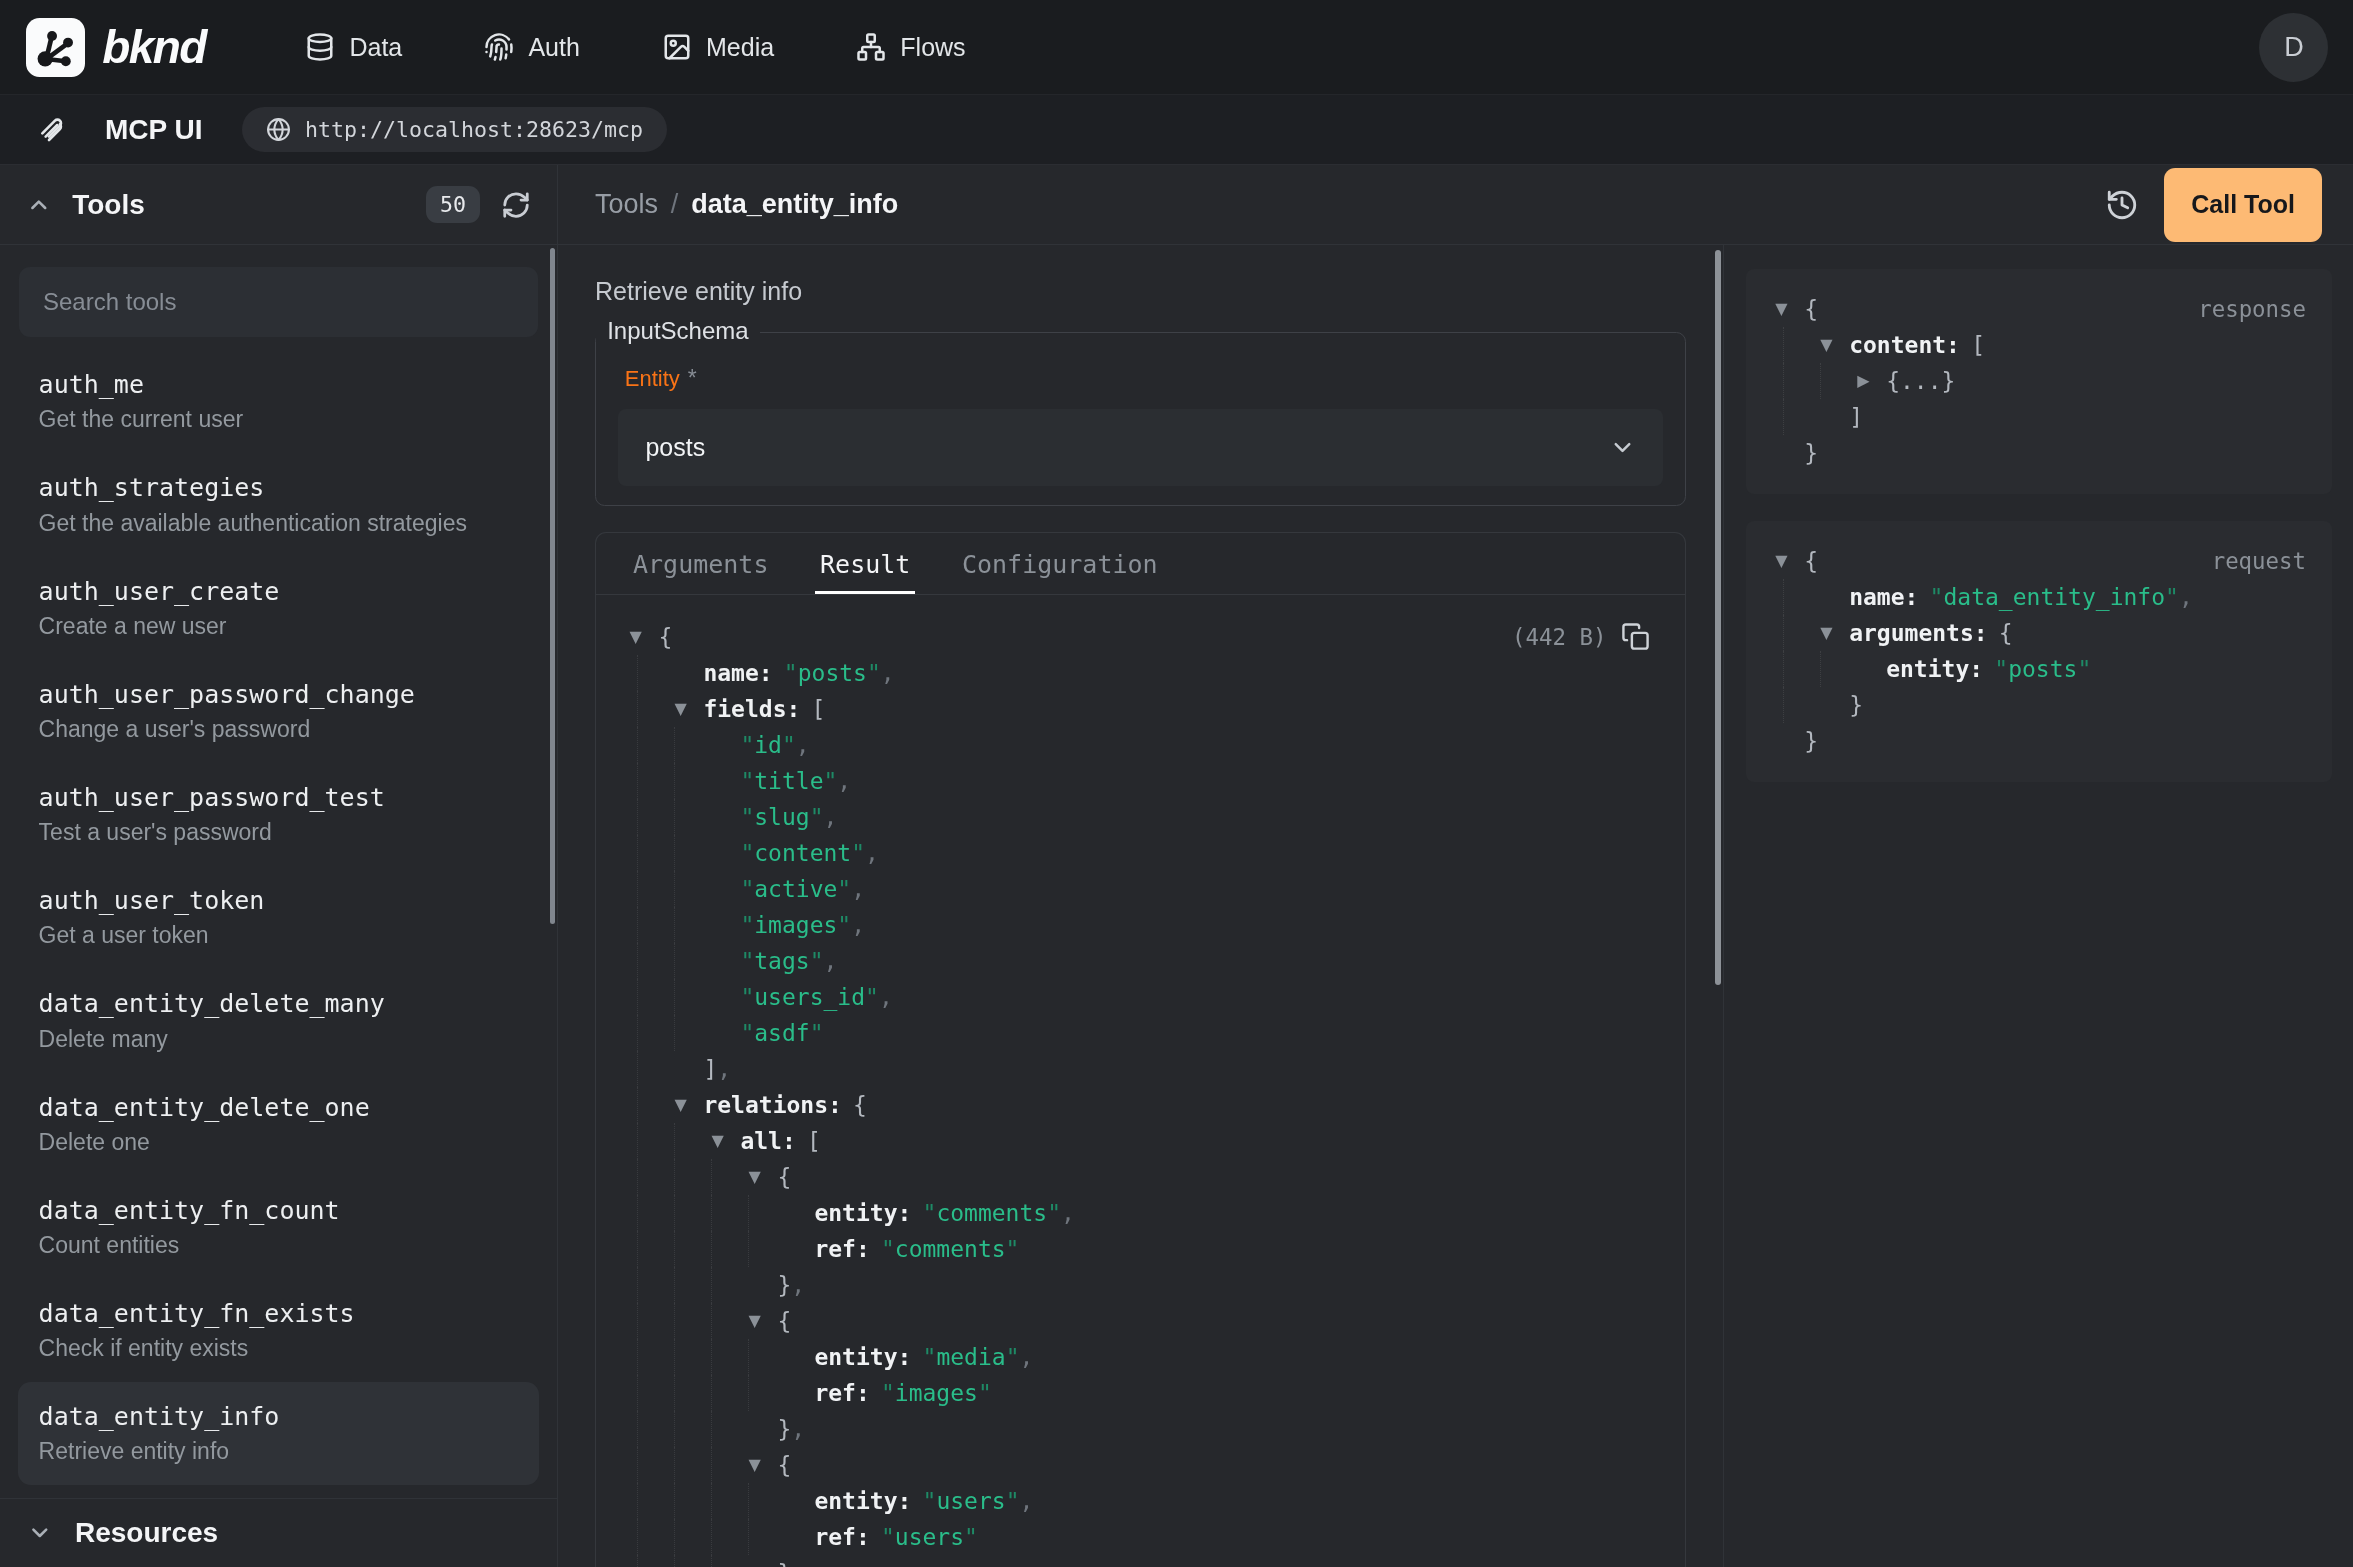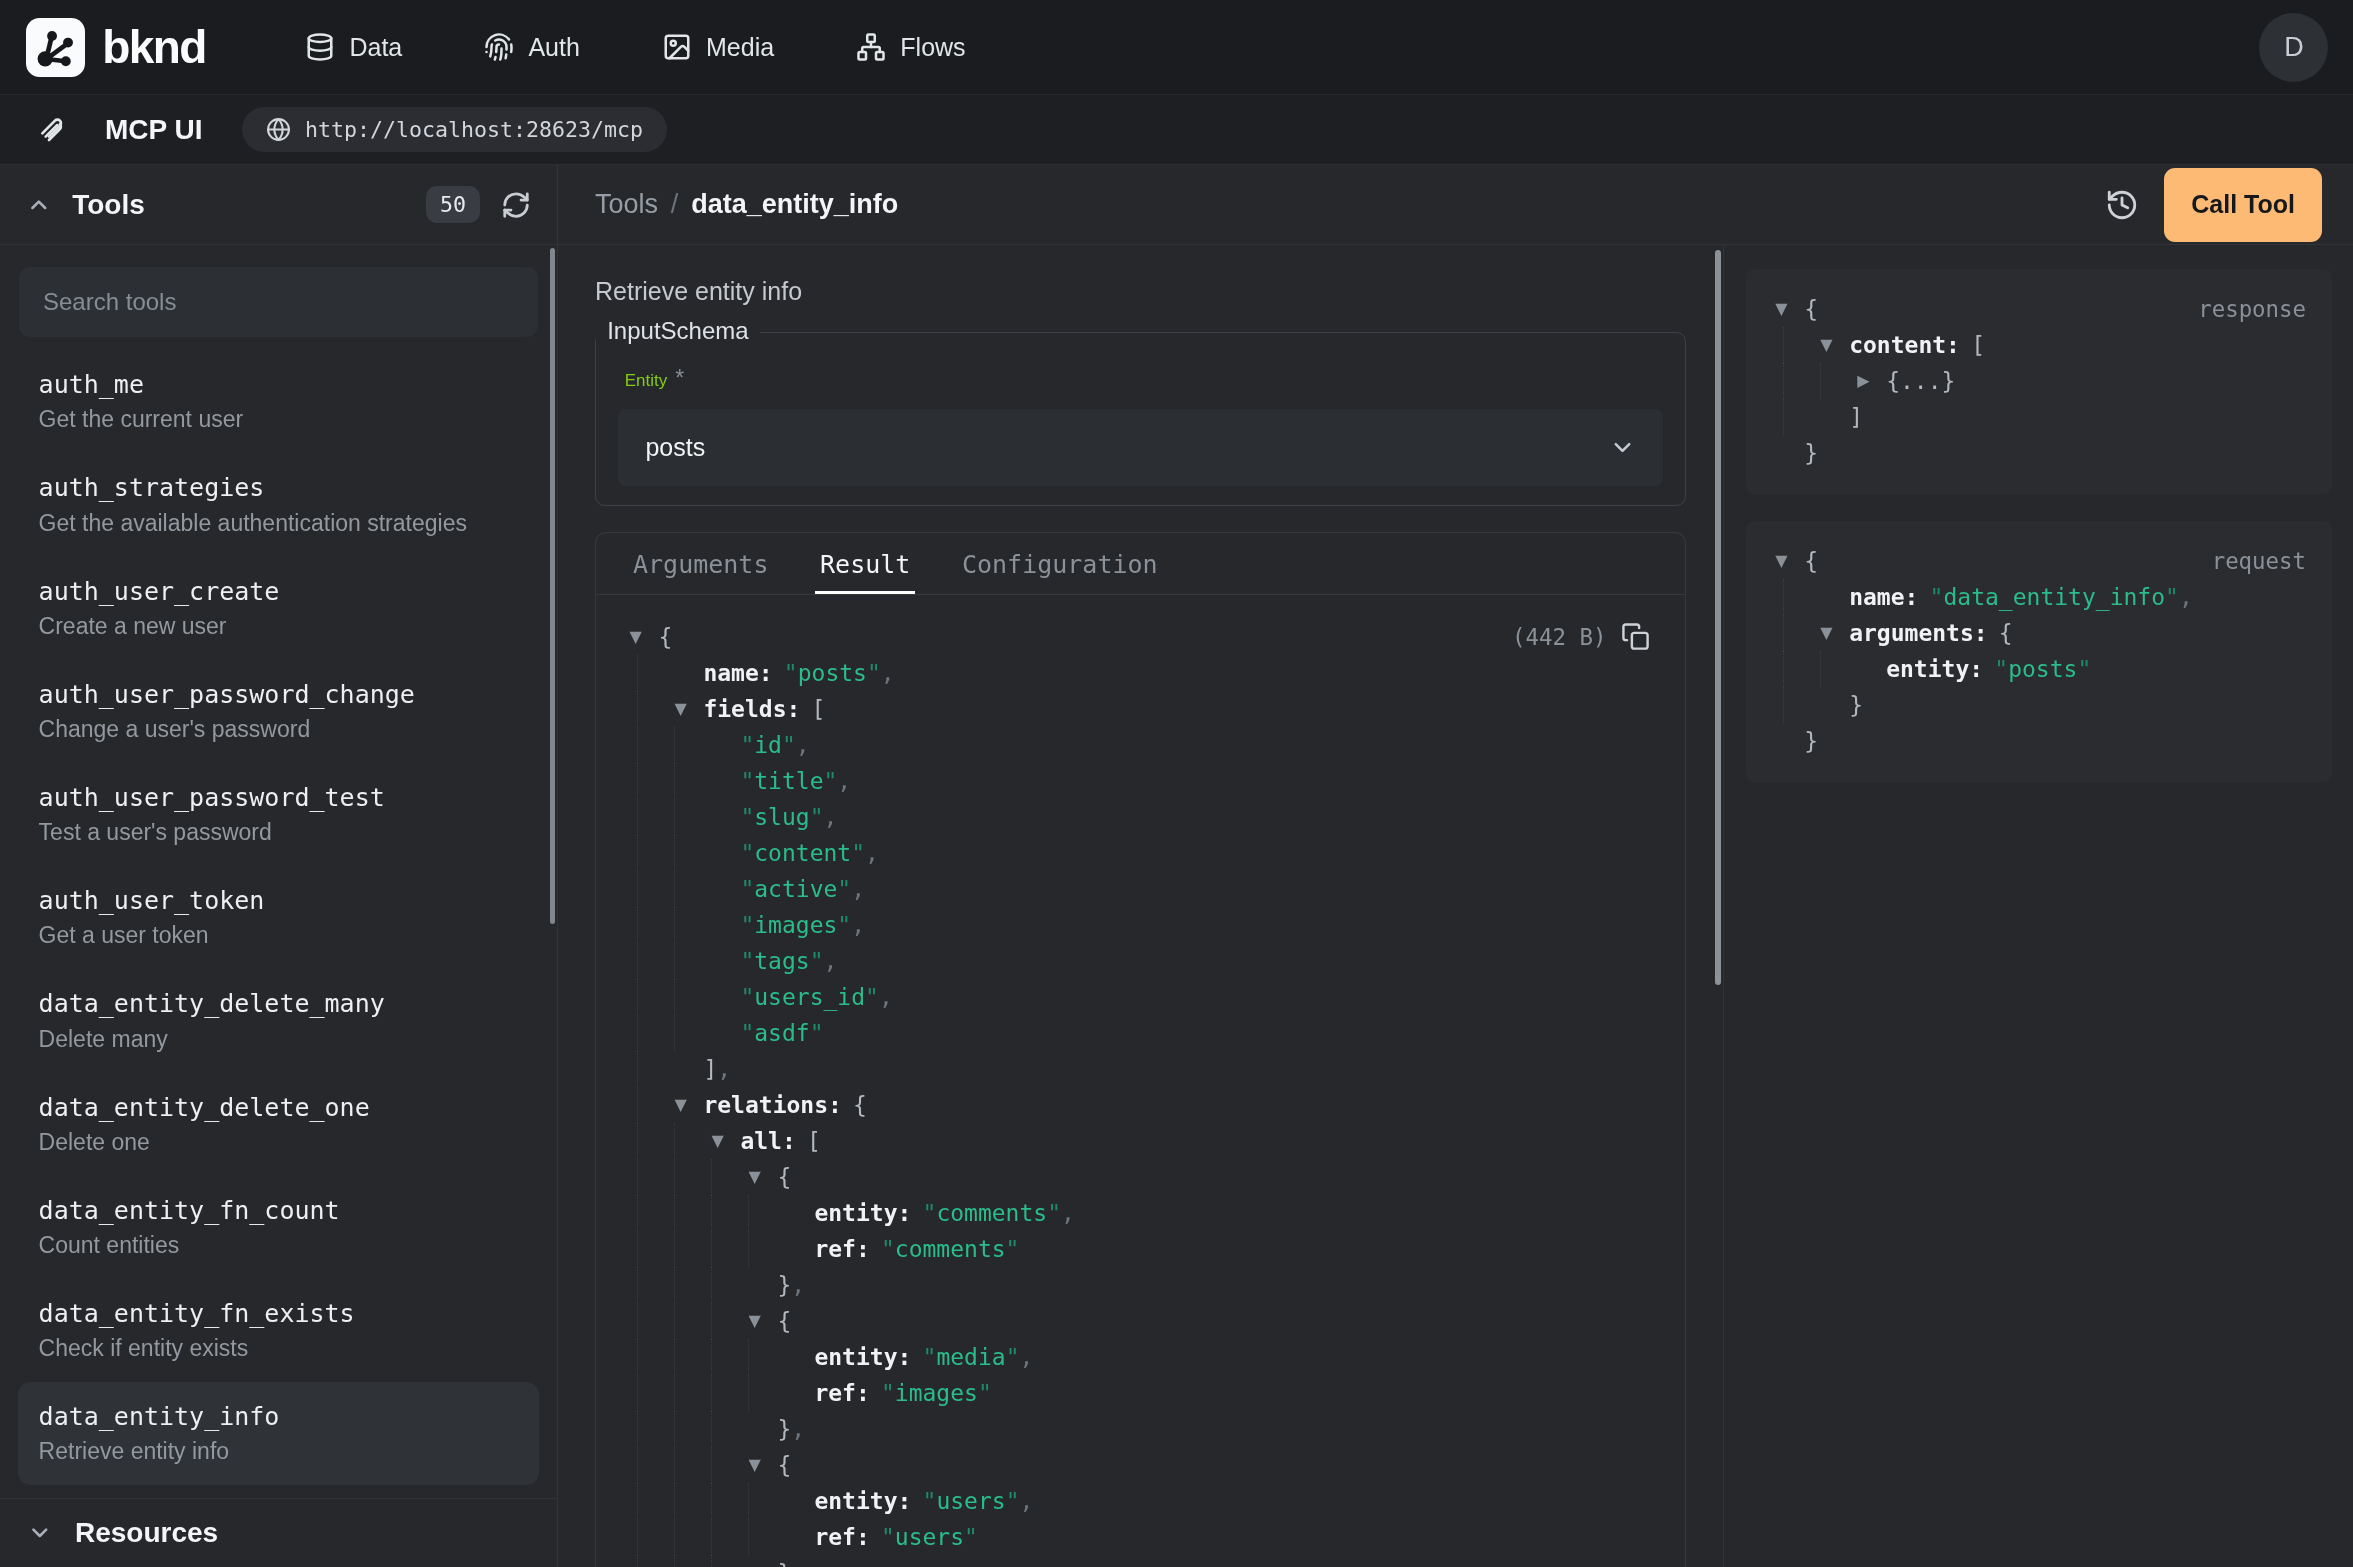--- a/index.html
+++ b/index.html
@@ -7,21 +7,21 @@
   body {
     width:2354px; height:1568px; overflow:hidden; position:relative;
     font-family:"Liberation Sans", sans-serif; color:#e8eaed;
   }
   svg { display:block; }
 
   
   .topnav { height:94px; background:#1a1c1f; display:flex; align-items:center; padding:0 25.6px; }
   .brand { display:flex; align-items:center; gap:17.6px; cursor:pointer; }
   .brand-mark { width:59px; height:59px; }
-  .brand-name { font-size:46px; font-weight:800; letter-spacing:-1.6px; color:#fafbfc; }
+  .brand-name { font-size:46px; font-weight:800; letter-spacing:-1.6px; color:#fafbfc;font-style:italic; }
   .nav { display:flex; align-items:center; gap:37px; margin-left:77px; }
   .nav-item { display:flex; align-items:center; gap:14.4px; font-size:25px; color:#e3e6e9; padding:14.4px 22.4px; border-radius:9.6px; cursor:pointer; }
   .nav-item svg { width:30px; height:30px; }
   .avatar { margin-left:auto; width:69px; height:69px; border-radius:50%; background:#2d3034; display:flex; align-items:center; justify-content:center; font-size:27px; color:#c9cdd3; cursor:pointer; }
 
   
   .mcpbar { height:70px; background:#1d1f23; display:flex; align-items:center; padding:0 37px; gap:36px; border-top:0.8px solid #24262a; }
   .mcp-icon { width:32px; height:32px; color:#e3e6e9; }
   .mcp-title { font-size:28px; font-weight:800; color:#f4f5f7; }
   .mcp-pill { display:flex; align-items:center; gap:14.4px; background:#2b2d32; border-radius:798px; padding:10.4px 24px; margin-left:3.2px; cursor:pointer; }
@@ -61,21 +61,21 @@
   .history-icon-btn { width:34px; height:34px; color:#ced2d7; cursor:pointer; }
   .call-tool-btn { height:74px; background:#fdba74; color:#17181b; border:none; border-radius:11.2px; padding:0 27px; font-size:25px; font-weight:700; font-family:inherit; cursor:pointer; }
 
   .content-row { flex:1; display:flex; min-height:0; }
   .main-panel { flex:1; min-width:0; position:relative; padding:32px 37px 0; overflow:hidden; }
   .main-scrollbar { position:absolute; right:2.4px; top:4.8px; width:5.6px; height:735px; background:#8d9298; border-radius:3.2px; cursor:pointer; }
 
   .tool-desc-line { font-size:25px; color:#c6cad0; line-height:29px; }
   .schema-fieldset { position:relative; margin-top:25.6px; border:0.8px solid #3e4147; border-radius:9.6px; padding:32px 22.4px 19px; }
   .schema-legend { position:absolute; top:-16px; left:0; background:#26282c; padding:0 11.2px; font-size:24px; color:#dfe2e6; }
-  .entity-label { font-size:17px; color:#84cc16; padding-left:6.4px; }
+  .entity-label { font-size:22px; color:#f97316; padding-left:6.4px; }
   .required-marker { color:#868c94; margin-left:8px; font-size:23px; }
   .entity-select { margin-top:17.6px; height:77px; background:#2b2e32; border-radius:8px; display:flex; align-items:center; padding:0 27px; font-size:25px; color:#f2f4f6; cursor:pointer; }
   .entity-select .sel-chev { margin-left:auto; width:27px; height:27px; color:#c6cbd1; }
 
   .tabbox { margin-top:25.6px; border:0.8px solid #35383d; border-bottom:none; border-radius:11.2px 11.2px 0 0; }
   .tabs { display:flex; padding:0 11.2px; border-bottom:0.8px solid #35383d; }
   .tab { font-family:"DejaVu Sans Mono", monospace; font-size:25px; color:#8b9198; padding:17.6px 4.8px 11.2px; margin:0 21px; border-bottom:3.2px solid transparent; cursor:pointer; }
   .tab.active { color:#f4f5f7; border-color:#ffffff; }
   .json-area { padding:24px 32px 0 27px; font-family:"DejaVu Sans Mono", monospace; font-size:23px; }
 

